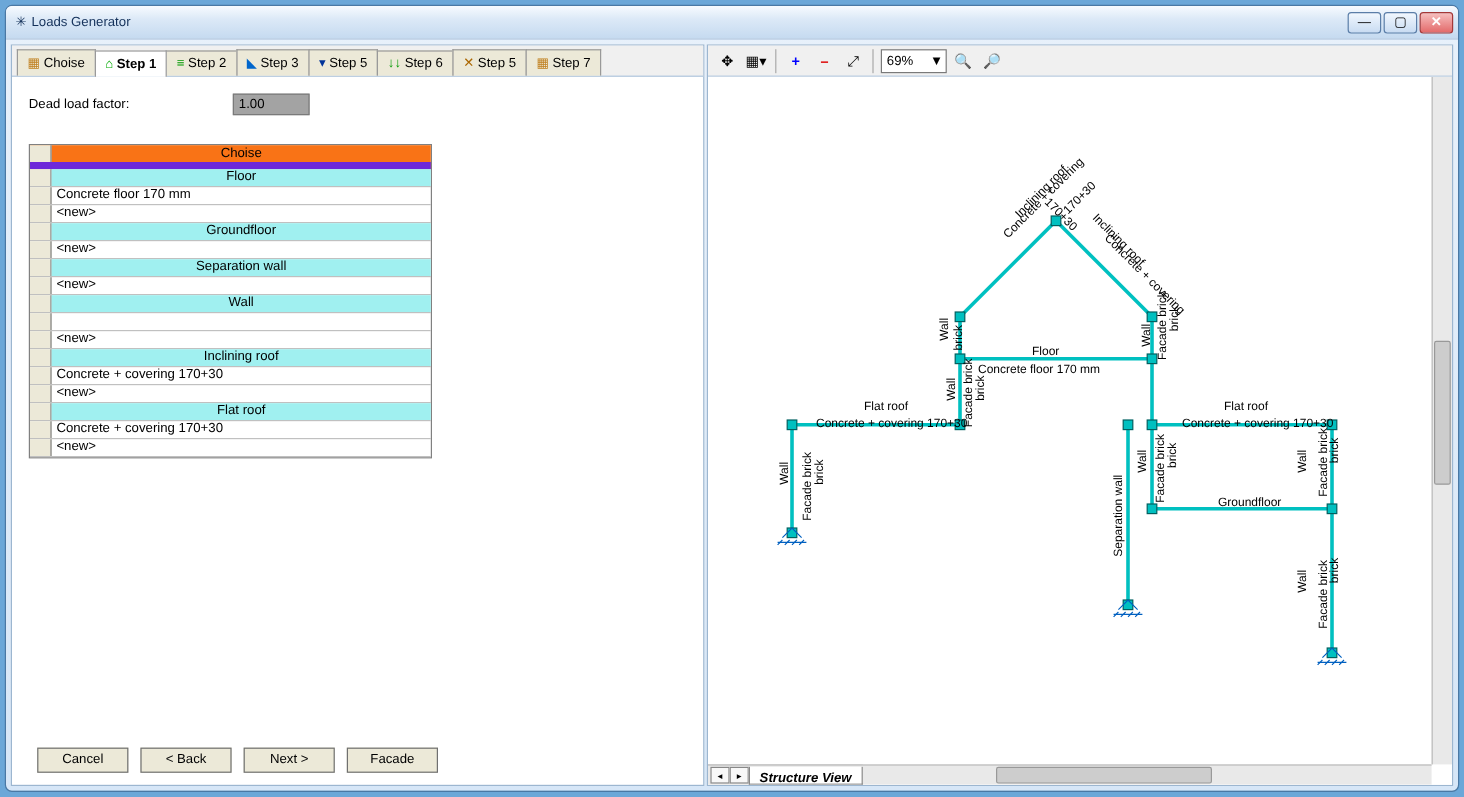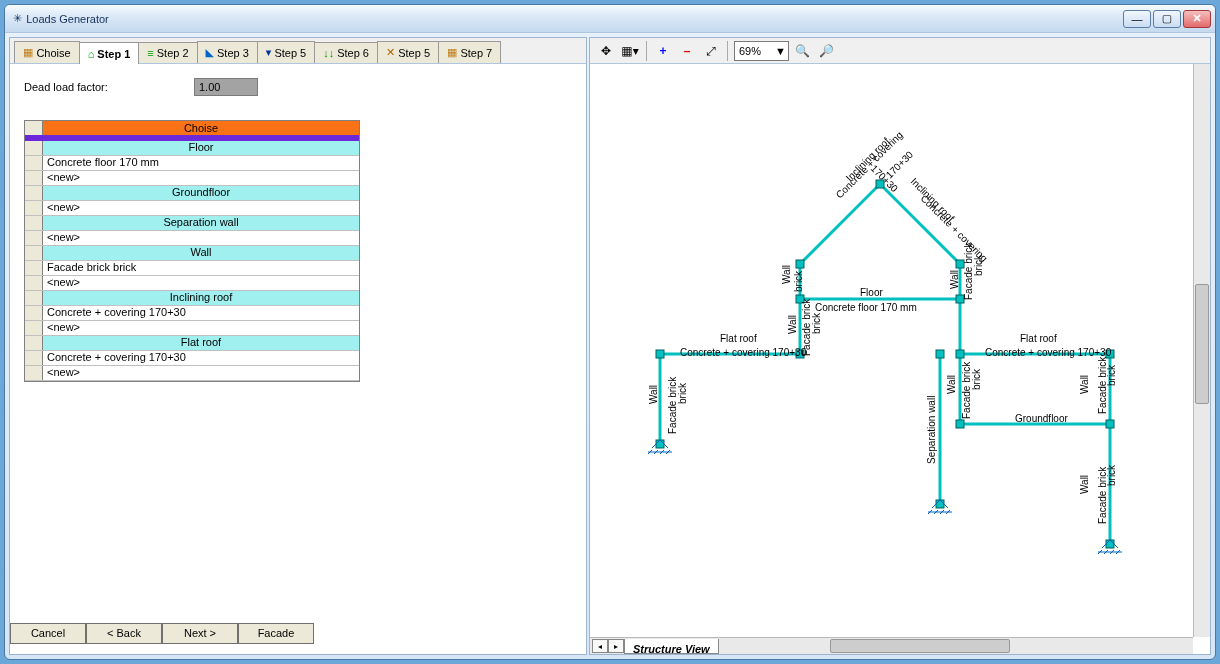--- a/index.html
+++ b/index.html
@@ -23,21 +23,21 @@
   .form-row input { width:64px; height:18px; border:1px solid #7a7a7a; padding:1px 4px; background:#a3a3a3;}
   .subtitle { padding: 0 14px 4px 14px; }
   .grid { border:1px solid #808080; margin: 0 14px; width: 336px; background:#fff;}
   .grid .hdr { display:flex; background:#f97316; border-bottom:6px solid #6d28d9;}
   .grid .hdr .rowhandle { width:18px; border-right:1px solid #808080; background:#ece9d8;}
   .grid .hdr .col { flex:1; text-align:center; padding:1px 0;}
   .grid .row { display:flex; height:15px; border-bottom:1px solid #c0c0c0;}
   .grid .row .rowhandle { width:18px; border-right:1px solid #808080; background:#ece9d8;}
   .grid .row .cell { flex:1; padding:0 4px; white-space:nowrap; overflow:hidden;}
   .grid .row.cat .cell { background:#a0f0f0; text-align:center;}
-  .buttons { position:absolute; bottom:10px; left:0; display:flex; }
+  .buttons { position:absolute; bottom:10px; left:21px; display:flex; gap:10px;}
   .btn { width:76px; height:21px; border:1px solid #707070; background:#ece9d8; text-align:center; line-height:19px;}
   .right-panel { display:flex; flex-direction:column;}
   .toolbar { height:26px; border-bottom:1px solid #b0c6de; display:flex; align-items:center; gap:4px; padding:0 6px; background:#f0f0f0;}
   .tool { width:20px; height:20px; border:1px solid transparent; display:flex; align-items:center; justify-content:center; font-size:12px;}
   .zoom-select { height:20px; border:1px solid #7a7a7a; background:#fff; display:flex; align-items:center; padding:0 2px 0 4px; gap:14px;}
   .sep { width:1px; height:20px; background:#aaa; margin:0 2px;}
   .canvas-wrap { flex:1; position:relative; background:#fff; overflow:hidden;}
   .scroll-v { position:absolute; right:0; top:0; bottom:17px; width:17px; background:#e9e9e9; border-left:1px solid #bbb;}
   .scroll-v .thumb { position:absolute; left:1px; right:1px; top:220px; height:120px; background:#cdcdcd; border:1px solid #999; border-radius:2px;}
   .scroll-h { position:absolute; left:0; right:17px; bottom:0; height:17px; background:#e9e9e9; border-top:1px solid #bbb;}
@@ -145,21 +145,20 @@
             <div class="row">
               <div class="rowhandle"></div>
               <div class="cell">&lt;new&gt;</div>
             </div>
             <div class="row cat">
               <div class="rowhandle"></div>
               <div class="cell">Wall</div>
             </div>
             <div class="row">
               <div class="rowhandle"></div>
-              <div class="cell">Facade brick   brick</div>
             </div>
             <div class="row">
               <div class="rowhandle"></div>
               <div class="cell">&lt;new&gt;</div>
             </div>
             <div class="row cat">
               <div class="rowhandle"></div>
               <div class="cell">Inclining roof</div>
             </div>
             <div class="row">

